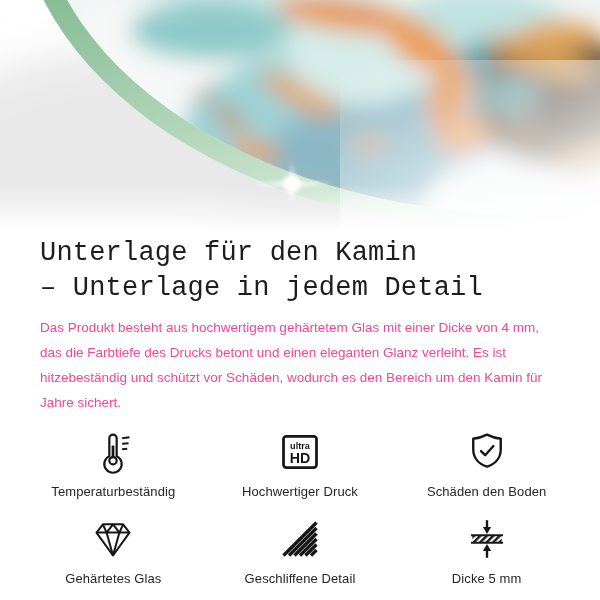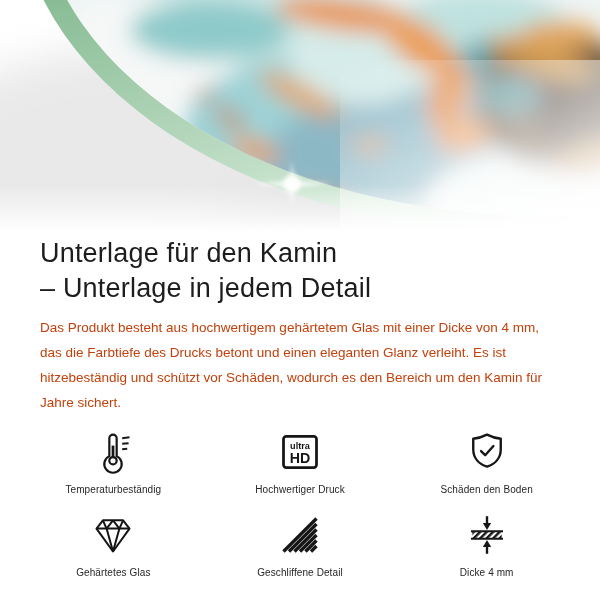--- a/index.html
+++ b/index.html
@@ -4,35 +4,35 @@
 <style>
   html,body{margin:0;padding:0;}
   body{
     width:600px;height:600px;background:#ffffff;overflow:hidden;
     font-family:"Liberation Sans",sans-serif;
     -webkit-font-smoothing:antialiased;
   }
   .hero{width:600px;height:232px;position:relative;overflow:hidden;}
   .hero svg{display:block;}
   h1{
-    font-family:Liberation Sans, sans-serif;font-weight:400;
+    font-family:Liberation Mono, monospace;font-weight:400;
     font-size:27px;line-height:1.3;color:#1d1d1d;
     margin:4px 40px 0;letter-spacing:.2px;
   }
   .desc{
-    font-size:13.5px;line-height:1.85;color:#c2410c;
+    font-size:13.5px;line-height:1.85;color:#ec4899;
     margin:10px 40px 0;max-width:528px;
   }
   .features{
     display:grid;grid-template-columns:repeat(3,1fr);
     row-gap:18px;padding:0 20px;margin-top:14px;
   }
   .feature{display:flex;flex-direction:column;align-items:center;}
   .ficon{height:48px;display:flex;justify-content:center;}
-  .flabel{font-size:10px;color:#262626;margin-top:6px;letter-spacing:.1px;}
+  .flabel{font-size:13px;color:#262626;margin-top:6px;letter-spacing:.1px;}
   .icon-stroke{stroke:#161616;fill:none;}
 </style>
 </head>
 <body>
 
 <div class="hero">
   <svg width="600" height="232" viewBox="0 0 600 232">
     <defs>
       <linearGradient id="edgeGrad" x1="0" y1="0" x2="0.45" y2="1">
         <stop offset="0" stop-color="#1f5236"></stop>
@@ -201,16 +201,16 @@
         </defs>
         <line x1="24" y1="3.5" x2="24" y2="12" stroke="#161616" stroke-width="2.6"></line>
         <polygon points="24,18.5 19.5,11 28.5,11" fill="#161616"></polygon>
         <rect x="8" y="20.5" width="32" height="7" fill="url(#hatch)"></rect>
         <line x1="6.5" y1="20" x2="41.5" y2="20" stroke="#161616" stroke-width="2.2"></line>
         <line x1="6.5" y1="28" x2="41.5" y2="28" stroke="#161616" stroke-width="2.2"></line>
         <line x1="24" y1="44.5" x2="24" y2="36" stroke="#161616" stroke-width="2.6"></line>
         <polygon points="24,29.5 19.5,37 28.5,37" fill="#161616"></polygon>
       </svg>
     </div>
-    <div class="flabel">Dicke 4 mm</div>
+    <div class="flabel">Dicke 5 mm</div>
   </div>
 
 </div>
 
 </body></html>

